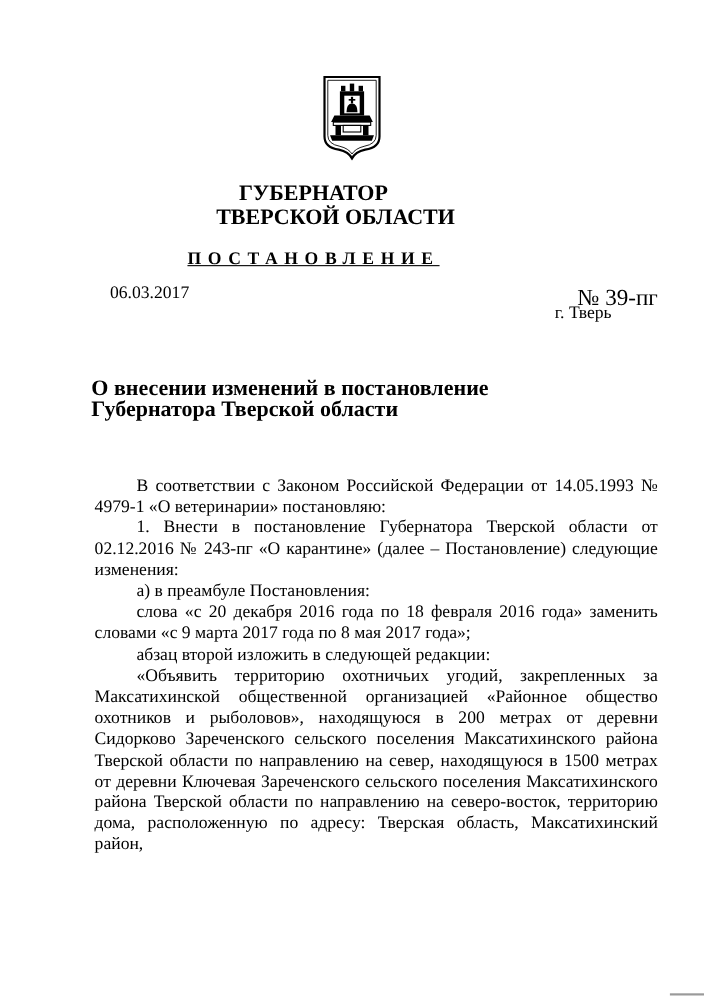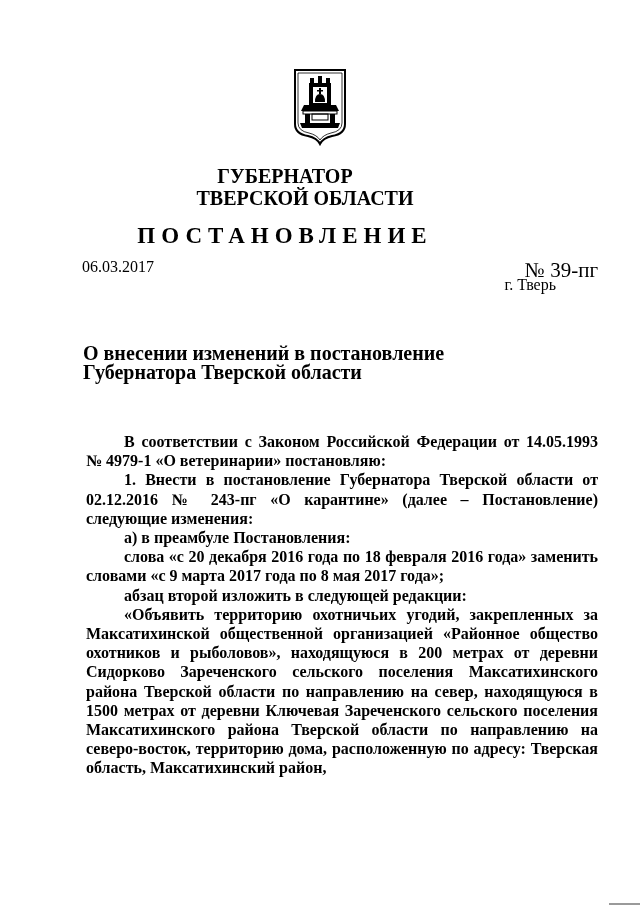--- a/index.html
+++ b/index.html
@@ -5,30 +5,30 @@
   html, body { margin: 0; padding: 0; background: #ffffff; }
   body {
     width: 640px; height: 905px; position: relative; overflow: hidden;
     font-family: "Liberation Serif", "DejaVu Serif", serif;
     color: #000;
   }
   .crest { position: absolute; left: 292px; top: 66px; width: 56px; height: 80px; }
   .hdr { position: absolute; left: 0; width: 570px; text-align: center; font-weight: bold; }
   .h1 { top: 165px; font-size: 20px; line-height: 22px; }
   .h2 { top: 187px; font-size: 20px; line-height: 22px; padding-left: 20px; }
-  .h3 { top: 225px; font-size: 23px; letter-spacing: 6px; line-height: 22px; }
-  .date { position: absolute; left: 82px; top: 258px; font-size: 16px; }
+  .h3 { top: 225px; font-size: 16px; letter-spacing: 6px; line-height: 22px; text-decoration: underline; }
+  .date { position: absolute; left: 100px; top: 258px; font-size: 16px; }
   .num { position: absolute; right: 42px; top: 258px; font-size: 21px; }
   .city { position: absolute; left: 0; width: 556px; top: 276px; text-align: right; font-size: 16px; }
   .subject { position: absolute; left: 83px; top: 344px; font-size: 20px; font-weight: bold; line-height: 19px; }
   .body-text {
     position: absolute; left: 86px; top: 432px; width: 512px;
     font-size: 16px; line-height: 19.2px; text-align: justify;
   }
-  .body-text p { margin: 0; text-indent: 38px; font-weight: bold; }
+  .body-text p { margin: 0; text-indent: 38px; }
   .corner-mark { position: absolute; left: 609px; top: 903px; width: 31px; height: 2px; background: #9a9a9a; }
 </style>
 </head>
 <body>
 
 <div class="crest">
   <svg width="56" height="80" viewBox="0 0 56 80">
     <path d="M3 4 H53 V58 Q53 68 40 70 Q31 72 28 78 Q25 72 16 70 Q3 68 3 58 Z" fill="#fff" stroke="#000" stroke-width="2"></path>
     <path d="M6 7 H50 V57 Q50 65 39 67 Q31 69 28 74 Q25 69 17 67 Q6 65 6 57 Z" fill="none" stroke="#000" stroke-width="0.8"></path>
 

